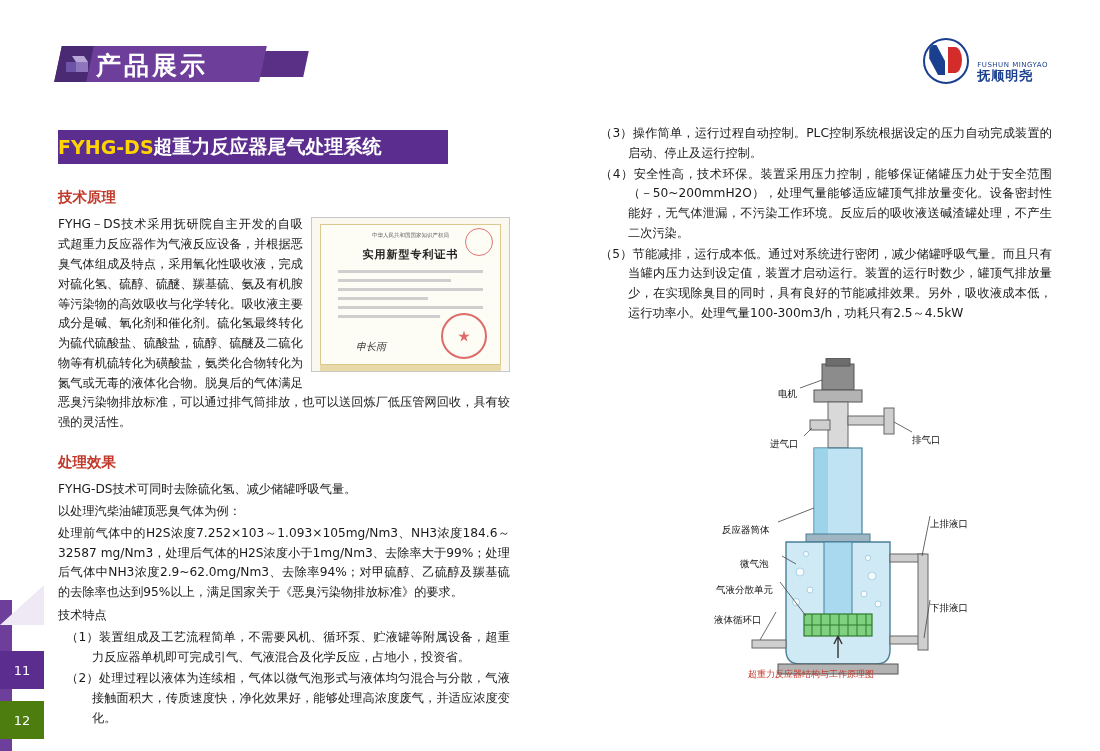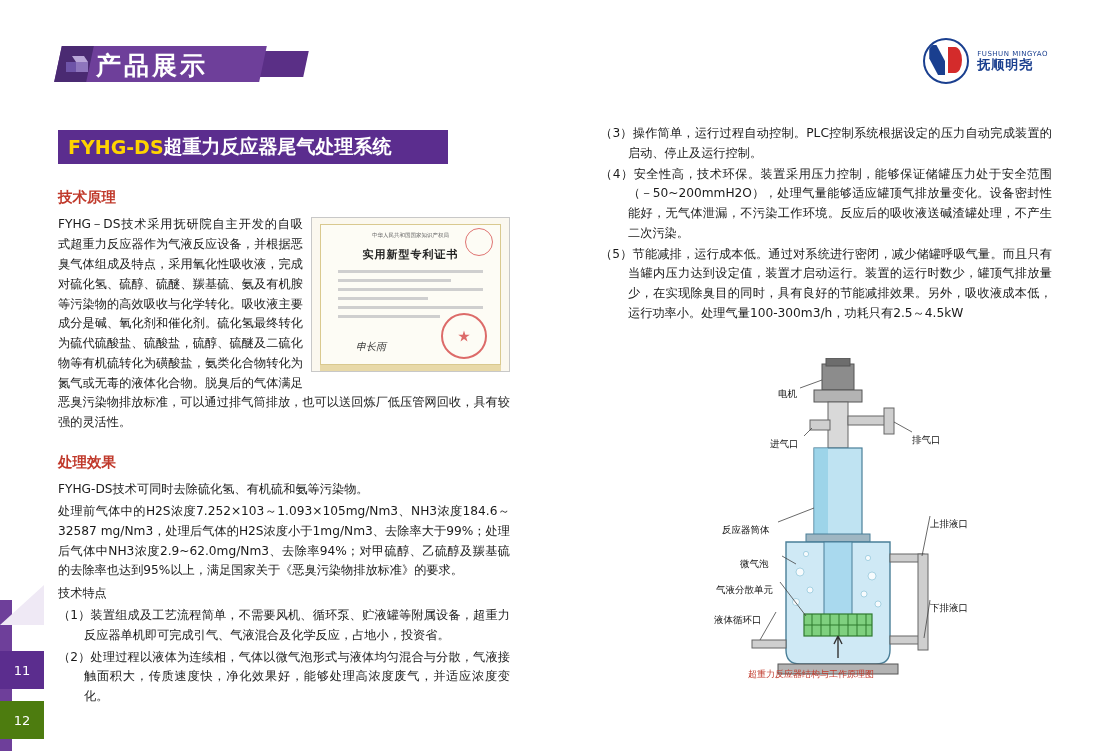--- a/index.html
+++ b/index.html
@@ -61,21 +61,21 @@
     height: 26px;
     background: #5a2f86;
     transform: skewX(-12deg);
   }
 
   .logo-block {
     position: absolute;
     right: 52px;
     top: 38px;
     display: flex;
-    align-items: center;
+    align-items: flex-end;
     gap: 8px;
   }
   .logo-mark {
     width: 42px; height: 42px;
     border-radius: 50%;
     border: 2px solid #1a3f8f;
     position: relative;
     background: #ffffff;
     overflow: hidden;
   }
@@ -116,21 +116,21 @@
     width: 390px;
     height: 34px;
     background: #5b2d8e;
     display: flex;
     align-items: center;
   }
   .title-bar .t-yellow {
     color: #ffd400;
     font-size: 19px;
     font-weight: bold;
-    padding-left: 10px;
+    padding-left: 0;
     letter-spacing: 0px;
   }
   .title-bar .t-white {
     color: #ffffff;
     font-size: 19px;
     font-weight: bold;
     letter-spacing: 0px;
   }
 
   
@@ -148,20 +148,21 @@
     font-weight: bold;
     margin: 6px 0 6px 0;
   }
   .para {
     margin: 0 0 2px 0;
     text-align: justify;
   }
   .para-indent-hang {
     padding-left: 26px;
     text-indent: -26px;
+    margin-left: 8px;
   }
 
   .cert-img {
     float: right;
     width: 197px;
     height: 153px;
     margin: 2px 0 4px 8px;
     border: 1px solid #c8c8c8;
     background: #fbf8ef;
     position: relative;
@@ -378,21 +379,22 @@
     <div class="cert-seal"></div>
     <div class="cert-stamp-btm"></div>
   </div>
 
   <div class="para">FYHG－DS技术采用抚研院自主开发的自吸式超重力反应器作为气液反应设备，并根据恶臭气体组成及特点，采用氧化性吸收液，完成对硫化氢、硫醇、硫醚、羰基硫、氨及有机胺等污染物的高效吸收与化学转化。吸收液主要成分是碱、氧化剂和催化剂。硫化氢最终转化为硫代硫酸盐、硫酸盐，硫醇、硫醚及二硫化物等有机硫转化为磺酸盐，氨类化合物转化为氮气或无毒的液体化合物。脱臭后的气体满足恶臭污染物排放标准，可以通过排气筒排放，也可以送回炼厂低压管网回收，具有较强的灵活性。</div>
 
   <div style="clear:both; height:10px;"></div>
 
   <div class="sec-head">处理效果</div>
 
-  <div class="para">FYHG-DS技术可同时去除硫化氢、有机硫和氨等污染物。</div>
+  <div class="para">FYHG-DS技术可同时去除硫化氢、减少储罐呼吸气量。</div>
+  <div class="para">以处理汽柴油罐顶恶臭气体为例：</div>
   <div class="para">处理前气体中的H2S浓度7.252×103～1.093×105mg/Nm3、NH3浓度184.6～32587 mg/Nm3，处理后气体的H2S浓度小于1mg/Nm3、去除率大于99%；处理后气体中NH3浓度2.9~62.0mg/Nm3、去除率94%；对甲硫醇、乙硫醇及羰基硫的去除率也达到95%以上，满足国家关于《恶臭污染物排放标准》的要求。</div>
   <div class="para" style="margin-top:3px;">技术特点</div>
 
   <div class="para para-indent-hang">（1）装置组成及工艺流程简单，不需要风机、循环泵、贮液罐等附属设备，超重力反应器单机即可完成引气、气液混合及化学反应，占地小，投资省。</div>
   <div class="para para-indent-hang">（2）处理过程以液体为连续相，气体以微气泡形式与液体均匀混合与分散，气液接触面积大，传质速度快，净化效果好，能够处理高浓度废气，并适应浓度变化。</div>
 </div>
 
 <div class="col-right">
   <div class="num-item">（3）操作简单，运行过程自动控制。PLC控制系统根据设定的压力自动完成装置的启动、停止及运行控制。</div>
   <div class="num-item">（4）安全性高，技术环保。装置采用压力控制，能够保证储罐压力处于安全范围（－50~200mmH2O），处理气量能够适应罐顶气排放量变化。设备密封性能好，无气体泄漏，不污染工作环境。反应后的吸收液送碱渣罐处理，不产生二次污染。</div>

